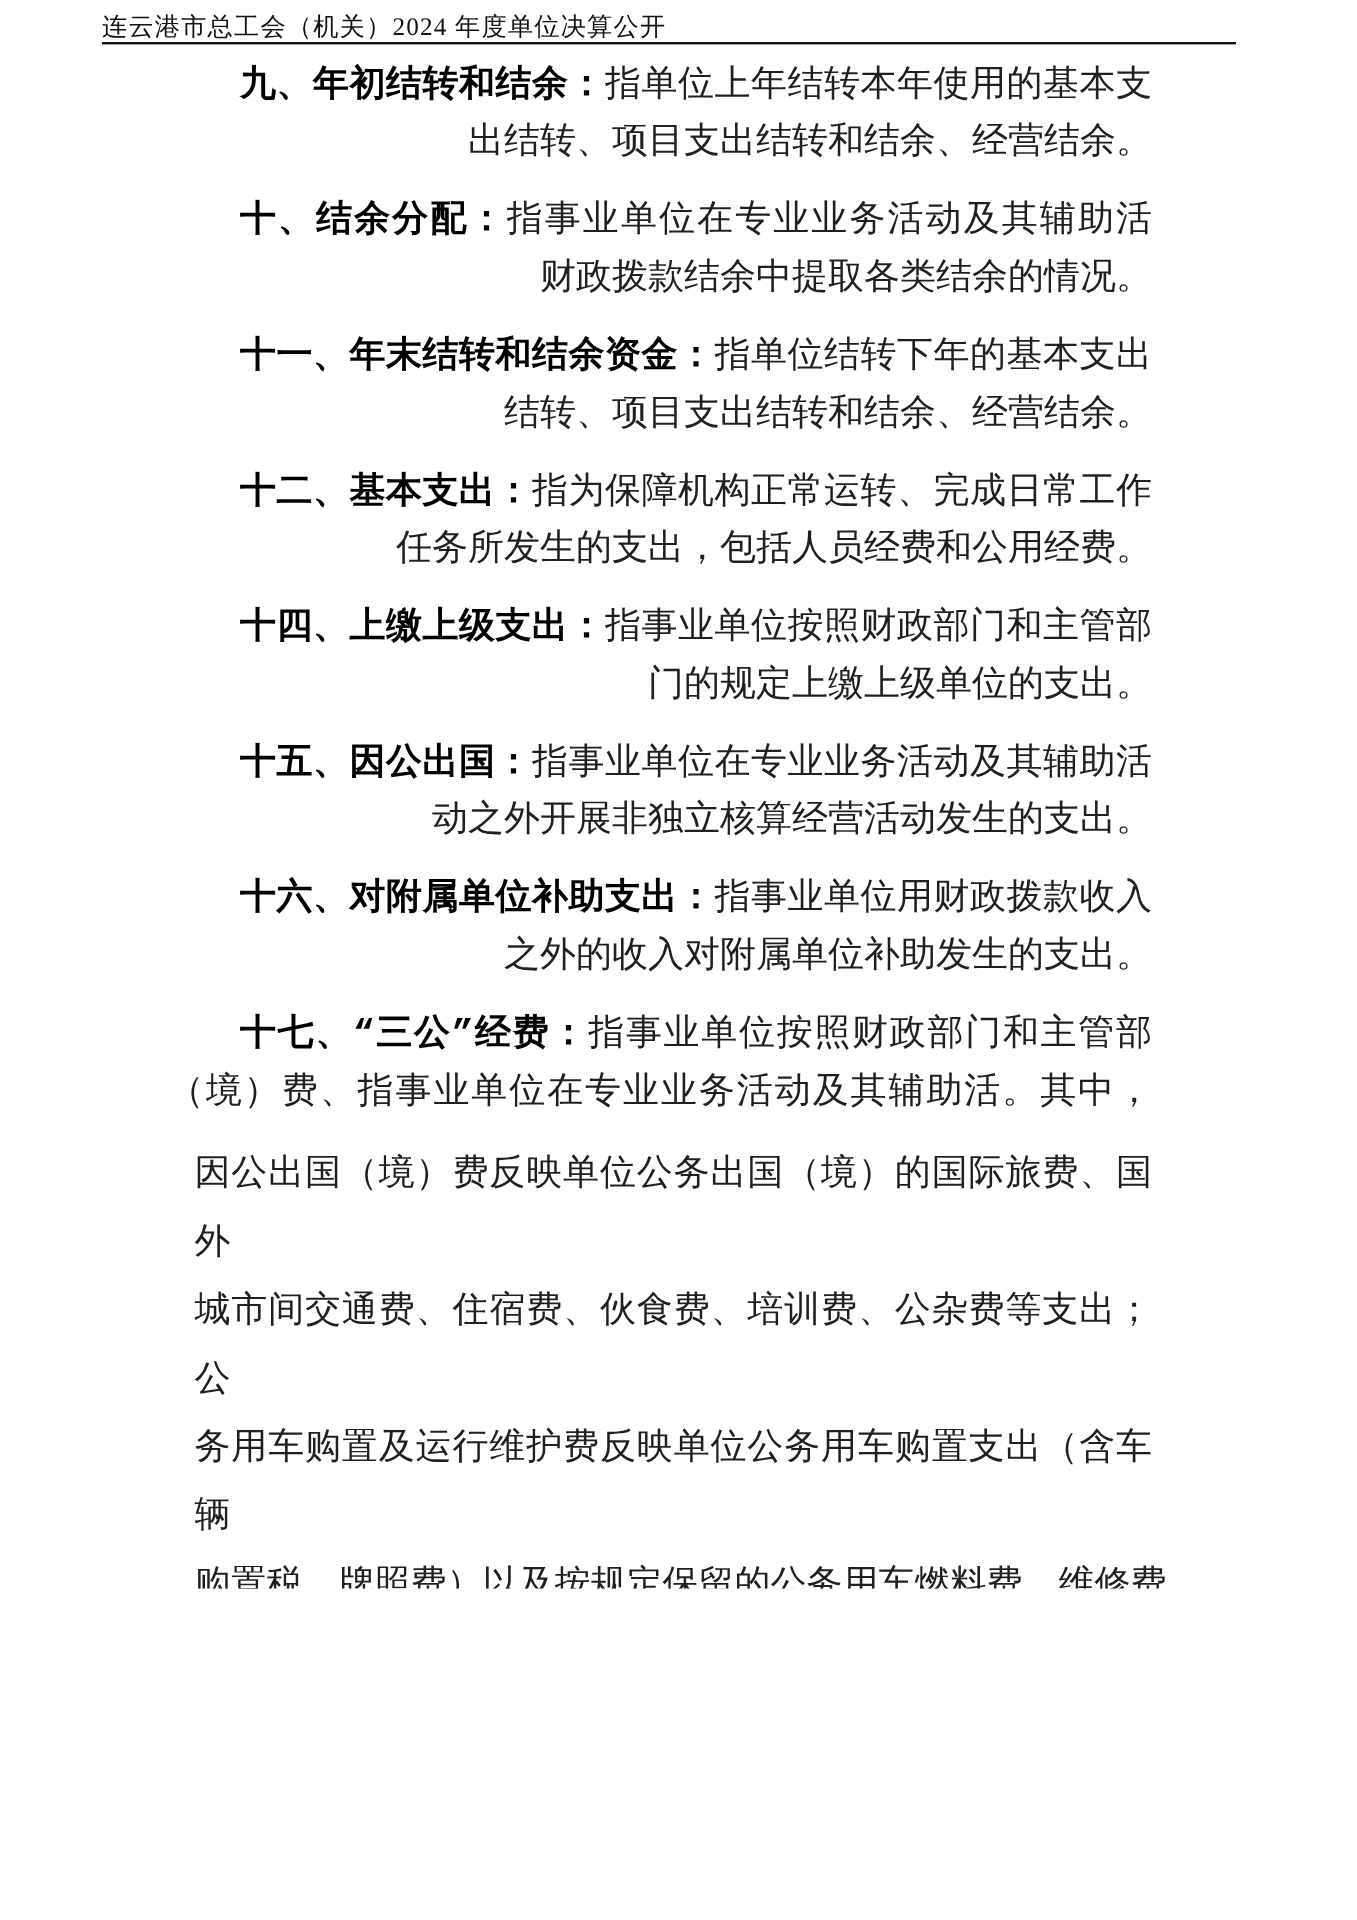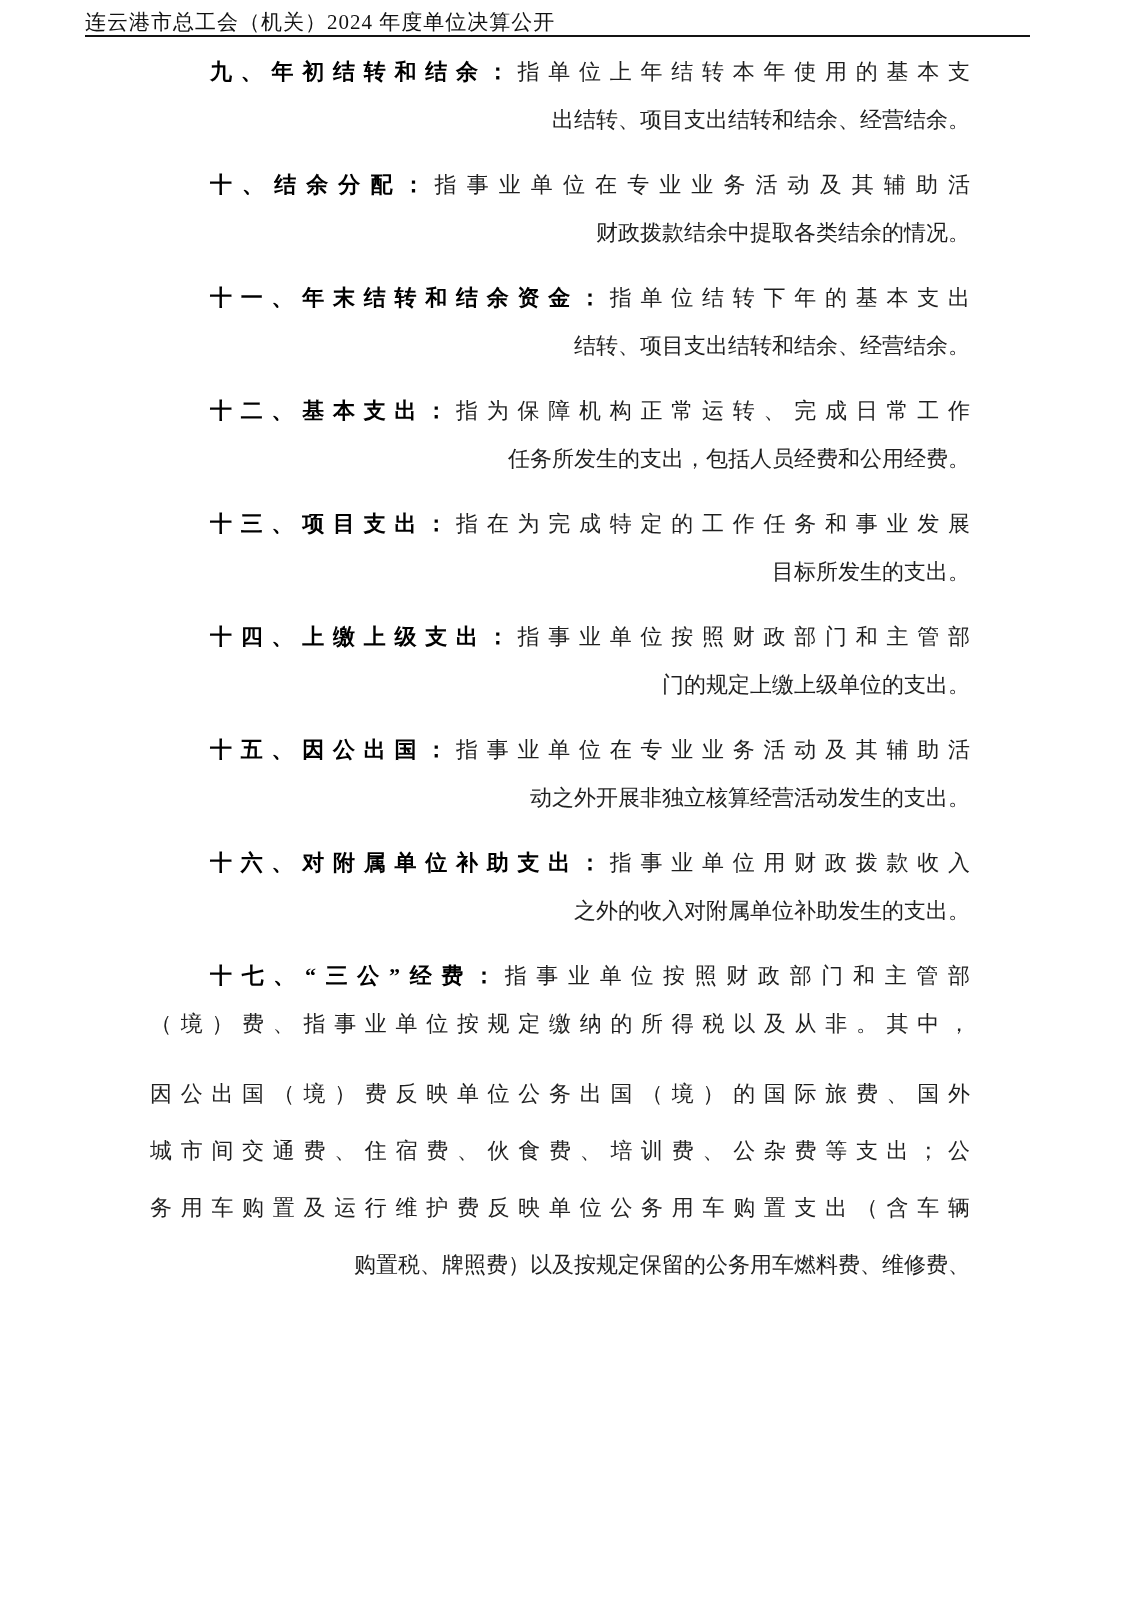--- a/index.html
+++ b/index.html
@@ -34,24 +34,25 @@
     position: absolute;
     left: 85px;
     top: 35px;
     width: 945px;
     height: 2px;
     background: #141414;
   }
   
   .doc-body {
     position: absolute;
-    left: 150px;
+    left: 140px;
     top: 48px;
     width: 820px;
-    font-size: 22px;
+    font-size: 30px;
+    font-family: Liberation Mono, monospace;
   }
   .para {
     margin: 0 0 17px 0;
   }
   .line {
     line-height: 48px;
     color: #1f1f1f;
   }
   .fill {
     text-align: justify;
@@ -64,20 +65,21 @@
     text-indent: 60px;
   }
   .term {
     font-weight: 800;
     color: #000000;
   }
   
   .para-cont {
     margin-top: 8px;
     margin-bottom: 0;
+    margin-left: 22px;
   }
   .para-cont .line {
     line-height: 57px;
   }
   .nowrap {
     white-space: nowrap;
     overflow: visible;
   }
 </style>
 </head>
@@ -105,43 +107,39 @@
     <div class="para">
       <div class="line fill indent"><b class="term">十一、年末结转和结余资金：</b><span>指单位结转下年的基本支出</span></div>
       <div class="line last">结转、项目支出结转和结余、经营结余。</div>
     </div>
 
     <div class="para">
       <div class="line fill indent"><b class="term">十二、基本支出：</b><span>指为保障机构正常运转、完成日常工作</span></div>
       <div class="line last">任务所发生的支出，包括人员经费和公用经费。</div>
     </div>
 
-    <div class="para">
-      <div class="line fill indent"><b class="term">十三、项目支出：</b><span>指在为完成特定的工作任务和事业发展</span></div>
-      <div class="line last">目标所发生的支出。</div>
-    </div>
 
     <div class="para">
       <div class="line fill indent"><b class="term">十四、上缴上级支出：</b><span>指事业单位按照财政部门和主管部</span></div>
       <div class="line last">门的规定上缴上级单位的支出。</div>
     </div>
 
     <div class="para">
       <div class="line fill indent"><b class="term">十五、因公出国：</b><span>指事业单位在专业业务活动及其辅助活</span></div>
       <div class="line last">动之外开展非独立核算经营活动发生的支出。</div>
     </div>
 
     <div class="para">
       <div class="line fill indent"><b class="term">十六、对附属单位补助支出：</b><span>指事业单位用财政拨款收入</span></div>
       <div class="line last">之外的收入对附属单位补助发生的支出。</div>
     </div>
 
     <div class="para">
       <div class="line fill indent"><b class="term">十七、“三公”经费：</b><span>指事业单位按照财政部门和主管部</span></div>
-      <div class="line fill">（境）费、指事业单位按规定缴纳的所得税以及从非。其中，</div>
+      <div class="line fill">（境）费、指事业单位在专业业务活动及其辅助活。其中，</div>
     </div>
 
     <div class="para para-cont">
       <div class="line fill">因公出国（境）费反映单位公务出国（境）的国际旅费、国外</div>
       <div class="line fill">城市间交通费、住宿费、伙食费、培训费、公杂费等支出；公</div>
       <div class="line fill">务用车购置及运行维护费反映单位公务用车购置支出（含车辆</div>
       <div class="line last nowrap">购置税、牌照费）以及按规定保留的公务用车燃料费、维修费、</div>
     </div>
 
   </div>

